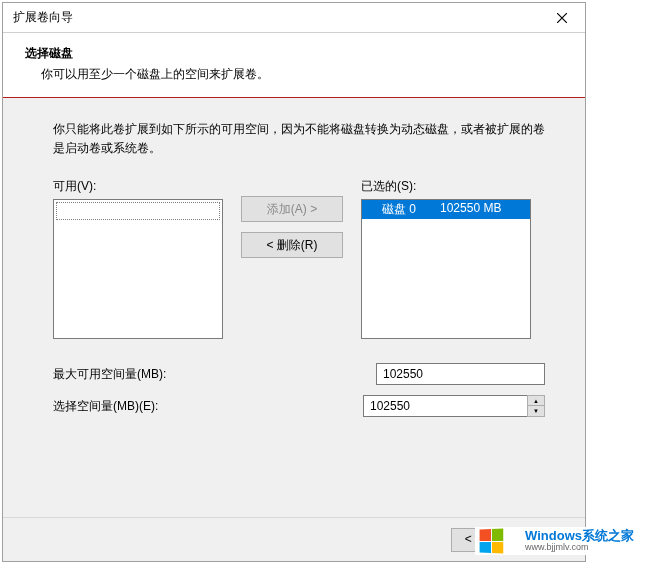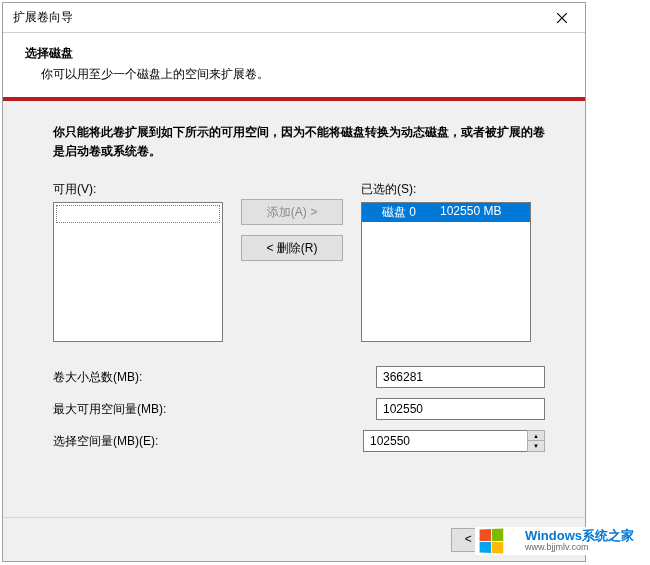--- a/index.html
+++ b/index.html
@@ -43,21 +43,21 @@
       align-items: center;
       justify-content: center;
       cursor: pointer;
     }
     .close-btn svg {
       width: 10px;
       height: 10px;
     }
     .header-section {
       padding: 12px 20px 14px 22px;
-      border-bottom: 4px solid #b91c1c;
+      border-bottom: 1px solid #b91c1c;
       background: #fff;
       font-family: Liberation Mono, monospace;
     }
     .header-heading {
       font-size: 12px;
       font-weight: bold;
       color: #000;
       margin-bottom: 4px;
     }
     .header-sub {
@@ -68,21 +68,20 @@
     .body-section {
       background: #f0f0f0;
       padding: 22px 40px 18px 50px;
       height: 440px;
     }
     .desc-text {
       font-size: 12px;
       color: #000;
       line-height: 1.6;
       margin-bottom: 20px;
-      font-weight: bold;
     }
     .lists-row {
       display: flex;
       align-items: flex-start;
       gap: 18px;
       margin-bottom: 24px;
     }
     .list-col {
       display: flex;
       flex-direction: column;
@@ -296,24 +295,20 @@
         <div class="listbox">
           <div class="list-item">
             <span>磁盘 0</span>
             <span>102550 MB</span>
           </div>
         </div>
       </div>
     </div>
 
     <div class="field-rows">
-      <div class="field-row">
-        <span class="field-label">卷大小总数(MB):</span>
-        <input class="field-input" readonly="" value="366281" style="">
-      </div>
       <div class="field-row">
         <span class="field-label">最大可用空间量(MB):</span>
         <input class="field-input" readonly="" value="102550" style="">
       </div>
       <div class="field-row">
         <span class="field-label">选择空间量(MB)(E):</span>
         <div class="spinner-wrap">
           <input class="field-input" value="102550" style="">
           <div class="spinner-btns">
             <div class="spin-btn up">▲</div>

